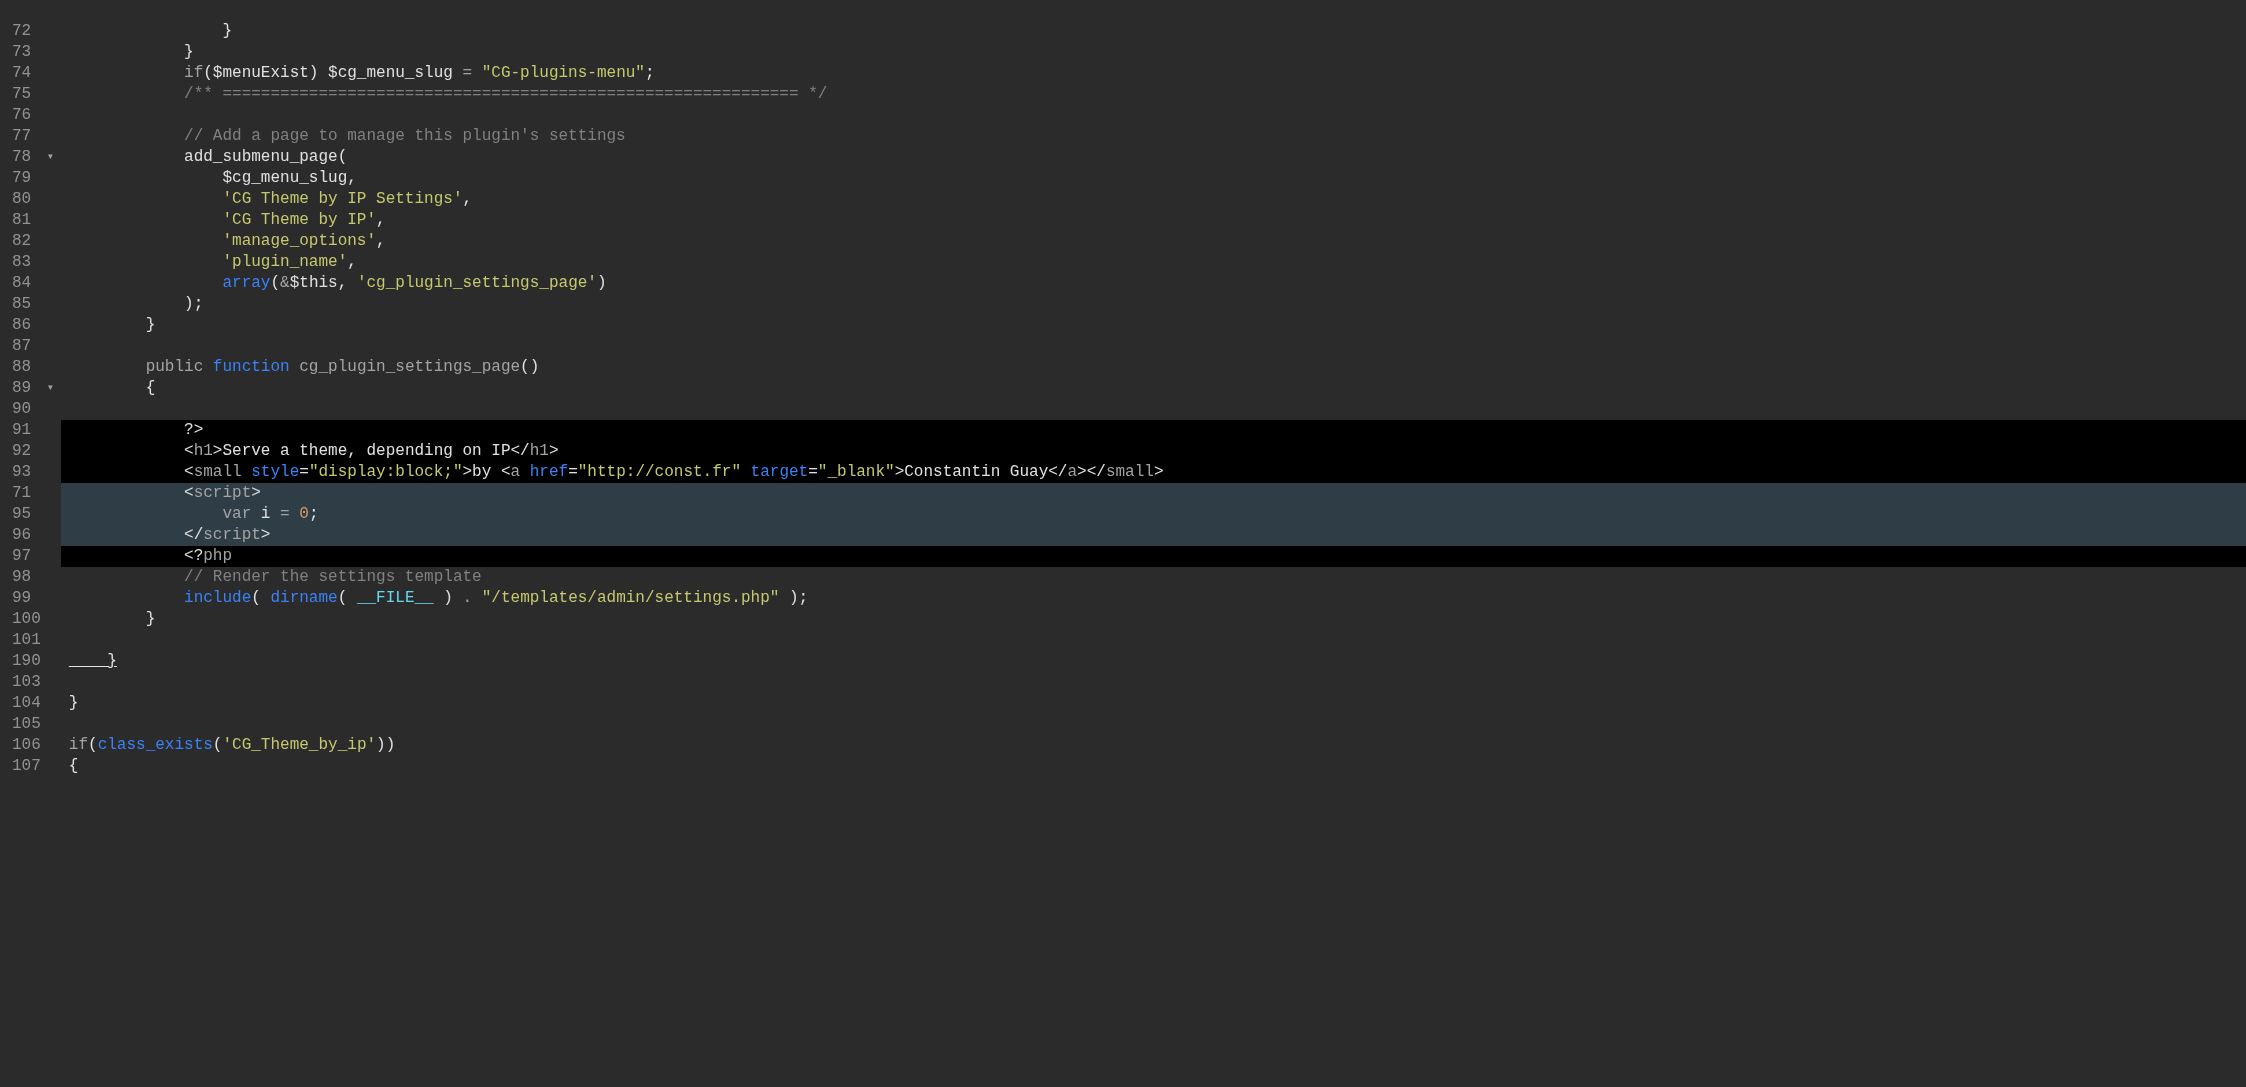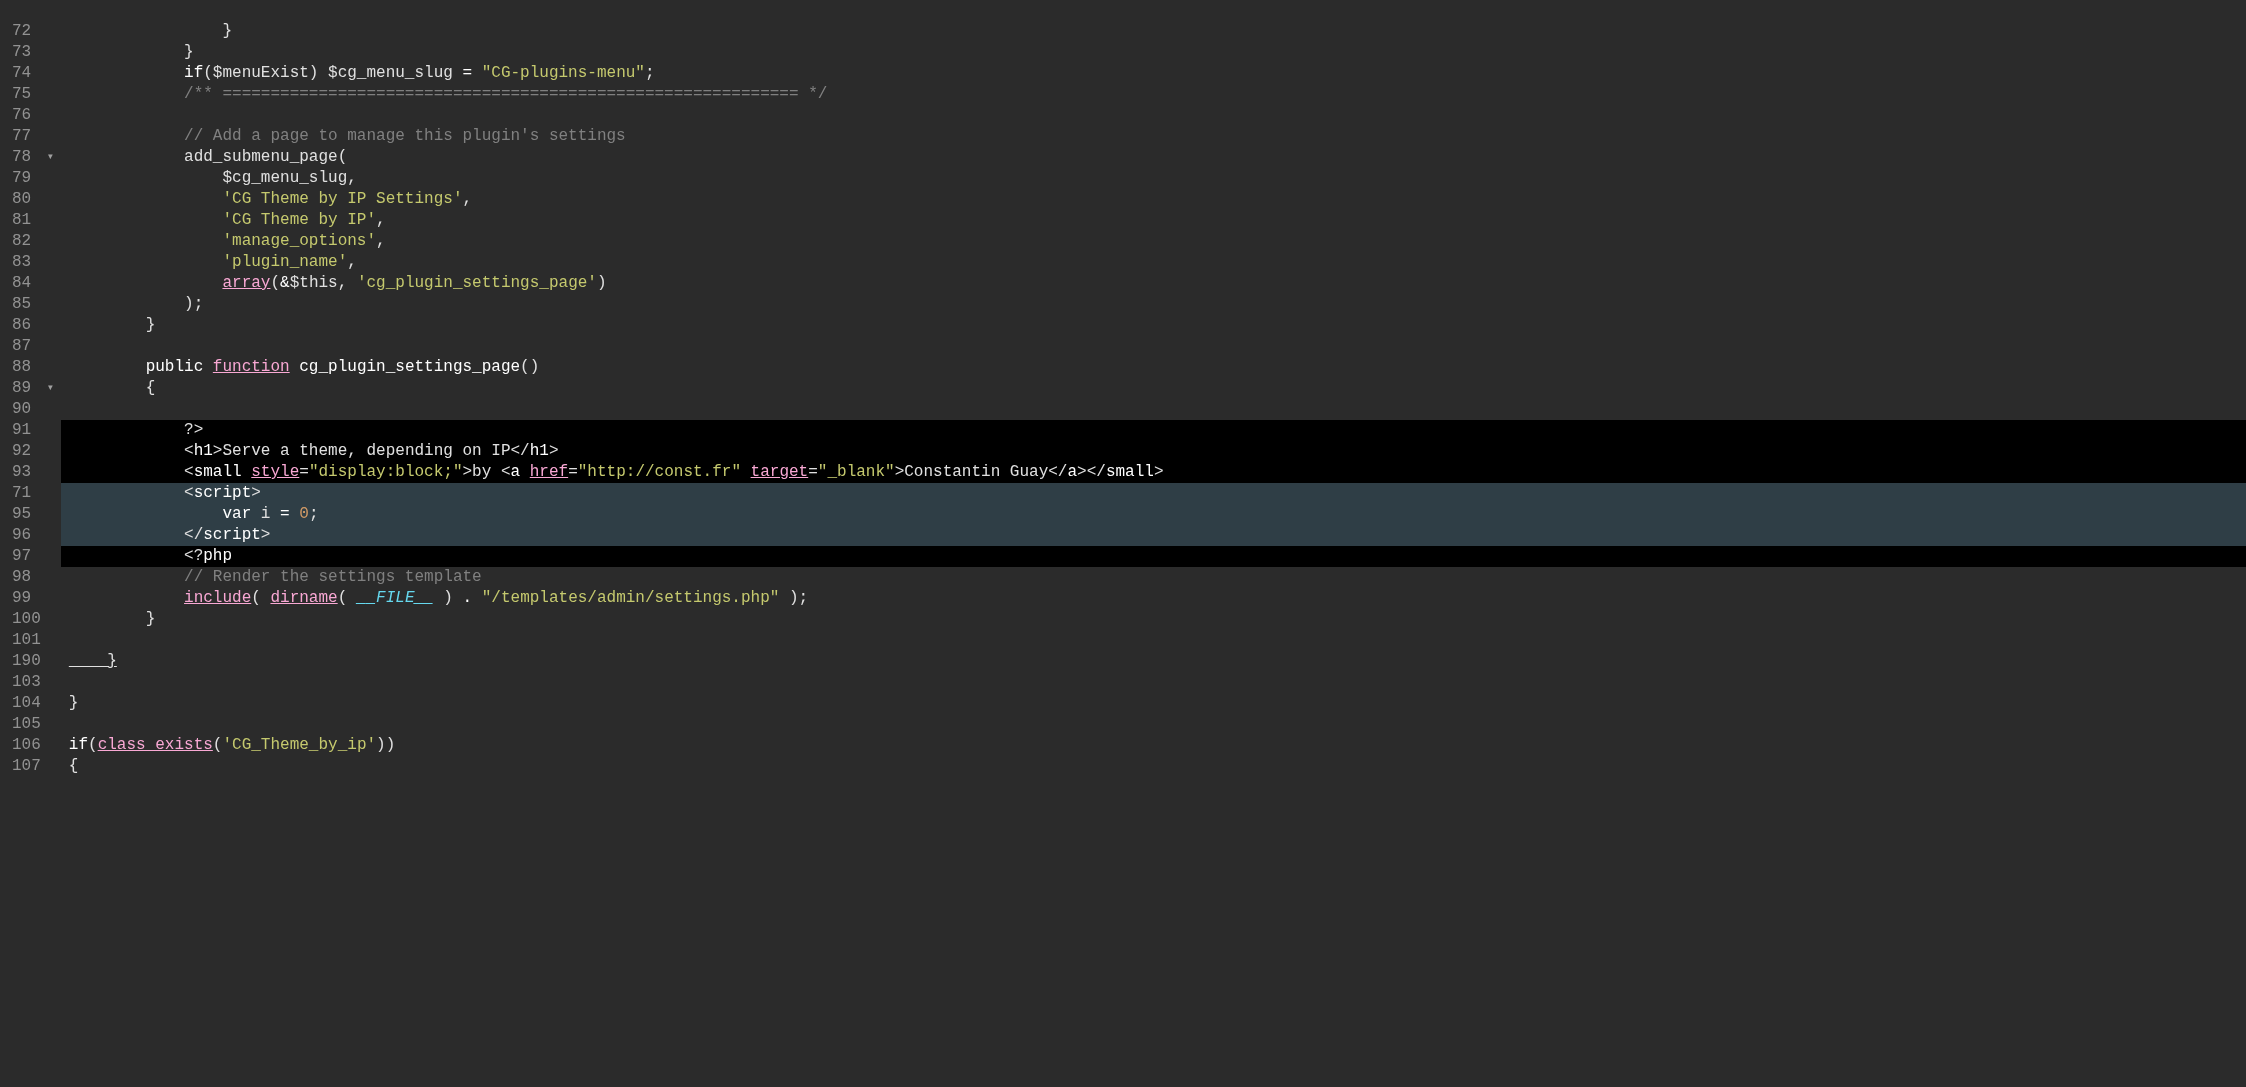--- a/index.html
+++ b/index.html
@@ -51,26 +51,26 @@
     height: 21px;
   }
   .row.darksel {
     background: #000;
   }
   .row.lightsel {
     background: #2f3e46;
   }
   
   .tok-default { color: #e0e0e0; }
-  .tok-keyword { color: #ffffff; }
-  .tok-func    { color: #f9a8d4; text-decoration: underline; }
+  .tok-keyword { color: #a3a3a3; }
+  .tok-func    { color: #3b82f6; }
   .tok-string  { color: #c5c96e; }
   .tok-comment { color: #808080; }
   .tok-number  { color: #d19a66; }
-  .tok-const   { color: #66d9ef; font-style: italic; }
+  .tok-const   { color: #66d9ef; }
 
   .underline { text-decoration: underline; }
 </style>
 </head>
 <body>
 
 <div class="editor">
   <div class="gutter" id="gutter">
       <div class="row"></div>
       <div class="row">72</div>

